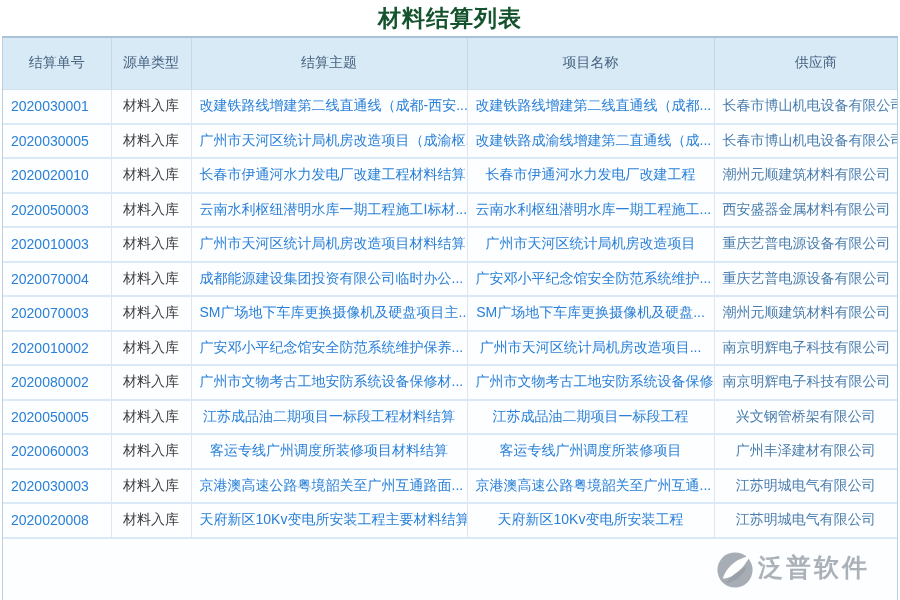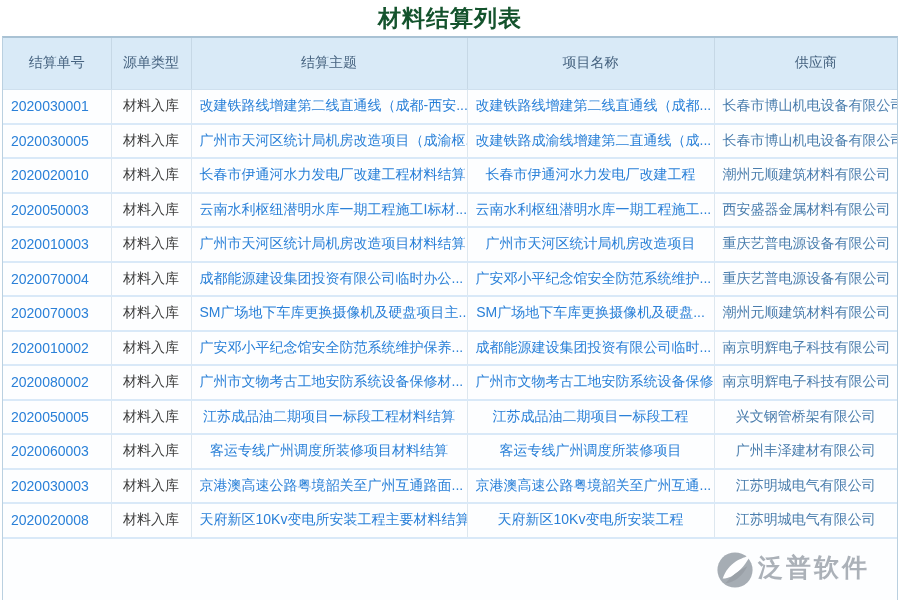--- a/index.html
+++ b/index.html
@@ -131,21 +131,21 @@
           <td class="c-no"><span class="cell-link">2020070003</span></td>
           <td class="c-type"><span class="type-text">材料入库</span></td>
           <td class="c-subject"><span class="cell-link">SM广场地下车库更换摄像机及硬盘项目主...</span></td>
           <td class="c-project"><span class="cell-link">SM广场地下车库更换摄像机及硬盘...</span></td>
           <td class="c-supplier"><span class="supplier-text">潮州元顺建筑材料有限公司</span></td>
         </tr>
         <tr>
           <td class="c-no"><span class="cell-link">2020010002</span></td>
           <td class="c-type"><span class="type-text">材料入库</span></td>
           <td class="c-subject"><span class="cell-link">广安邓小平纪念馆安全防范系统维护保养...</span></td>
-          <td class="c-project"><span class="cell-link">成都能源建设集团投资有限公司临时...</span></td>
+          <td class="c-project"><span class="cell-link">广州市天河区统计局机房改造项目...</span></td>
           <td class="c-supplier"><span class="supplier-text">南京明辉电子科技有限公司</span></td>
         </tr>
         <tr>
           <td class="c-no"><span class="cell-link">2020080002</span></td>
           <td class="c-type"><span class="type-text">材料入库</span></td>
           <td class="c-subject"><span class="cell-link">广州市文物考古工地安防系统设备保修材...</span></td>
           <td class="c-project"><span class="cell-link">广州市文物考古工地安防系统设备保修</span></td>
           <td class="c-supplier"><span class="supplier-text">南京明辉电子科技有限公司</span></td>
         </tr>
         <tr>

